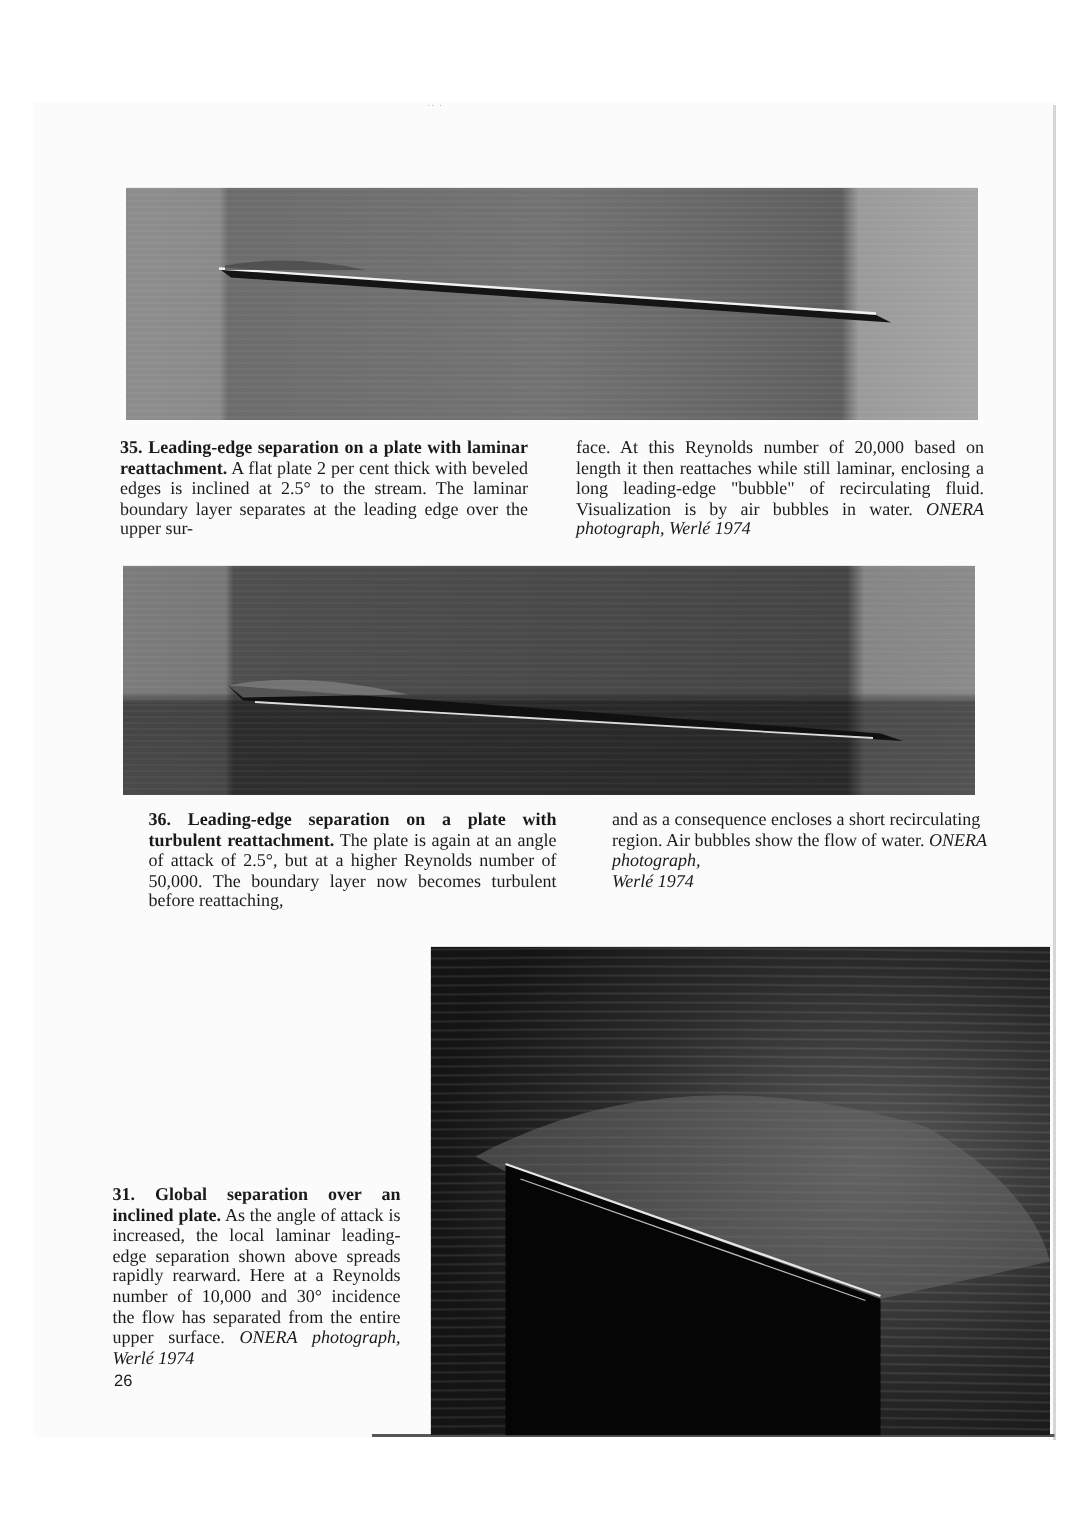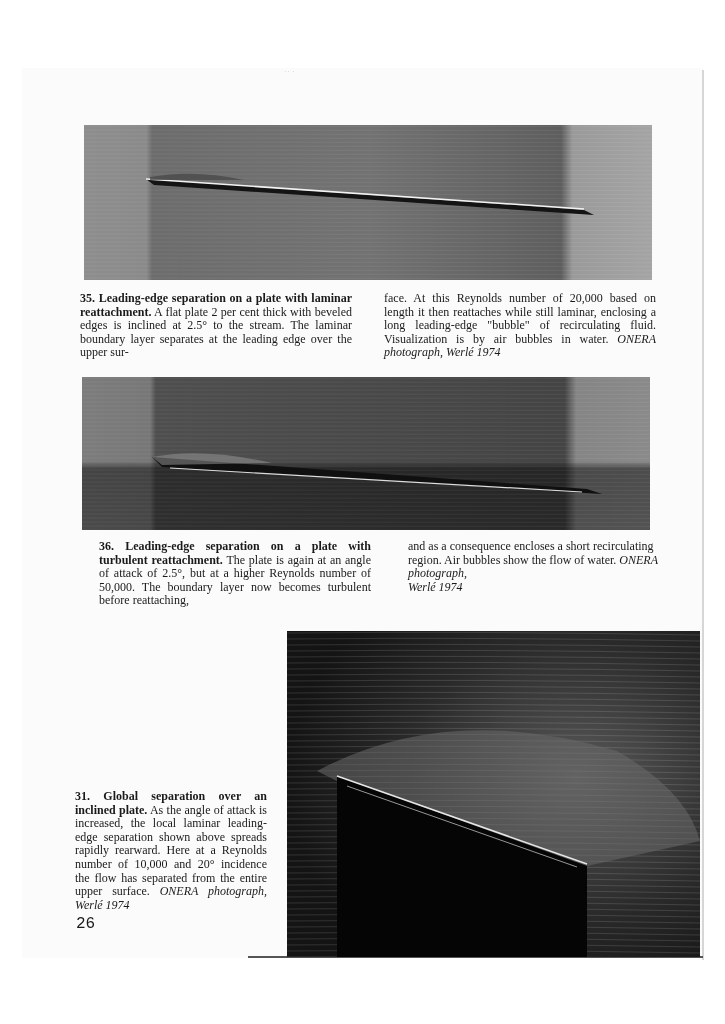--- a/index.html
+++ b/index.html
@@ -20,22 +20,22 @@
 
   .caption { position: absolute; font-size: 12px; line-height: 13.6px; text-align: justify;
              font-family: "Liberation Serif", "DejaVu Serif", serif; }
   .caption b { font-weight: bold; }
   .caption i { font-style: italic; }
   #cap35a { left: 80px; top: 292px; width: 272px; }
   #cap35b { left: 384px; top: 292px; width: 272px; }
   #cap36a { left: 79px; top: 540px; width: 272px; margin-left: 20px; }
   #cap36b { left: 380px; top: 540px; width: 272px; text-align: left; margin-left: 28px; }
   #cap37  { left: 75px; top: 790px; width: 192px; }
-  .pagenum { position: absolute; left: 76px; top: 915px; font-size: 16px;
-             font-family: Liberation Mono, monospace; }
+  .pagenum { position: absolute; left: 76px; top: 915px; font-size: 11px;
+             font-family: Liberation Sans, sans-serif; }
 </style>
 </head>
 <body>
 
 <div class="page"></div>
 <div class="page-edge"></div>
 <div class="page-bottom"></div>
 <div class="mark">·· ·</div>
 
 <div class="photo" id="photo35" title="Flat plate at 2.5 degrees with laminar leading-edge bubble, air bubbles in water">
@@ -131,18 +131,18 @@
     <path d="M30 140 Q160 70 330 120 Q400 160 413 210 L300 235 L50 150 Z" fill="#6a6a6a" opacity="0.55"></path>
     <path d="M50 145 L300 235 L300 326 L50 326 Z" fill="#050505"></path>
     <line x1="50" y1="145" x2="300" y2="233" stroke="#e6e6e6" stroke-width="1.5"></line>
     <line x1="60" y1="155" x2="290" y2="236" stroke="#bcbcbc" stroke-width="0.8"></line>
   </svg>
 </div>
 
 <div class="caption" id="cap37">
   <b>31.</b>
   <b>Global separation over an inclined plate.</b>
-  <span>As the angle of attack is increased, the local laminar leading-edge separation shown above spreads rapidly rearward. Here at a Reynolds number of 10,000 and 20° incidence the flow has separated from the entire upper surface.</span>
+  <span>As the angle of attack is increased, the local laminar leading-edge separation shown above spreads rapidly rearward. Here at a Reynolds number of 10,000 and 30° incidence the flow has separated from the entire upper surface.</span>
   <i>ONERA photograph,</i>
   <i>Werlé 1974</i>
 </div>
 
 <div class="pagenum">26</div>
 
 </body></html>

